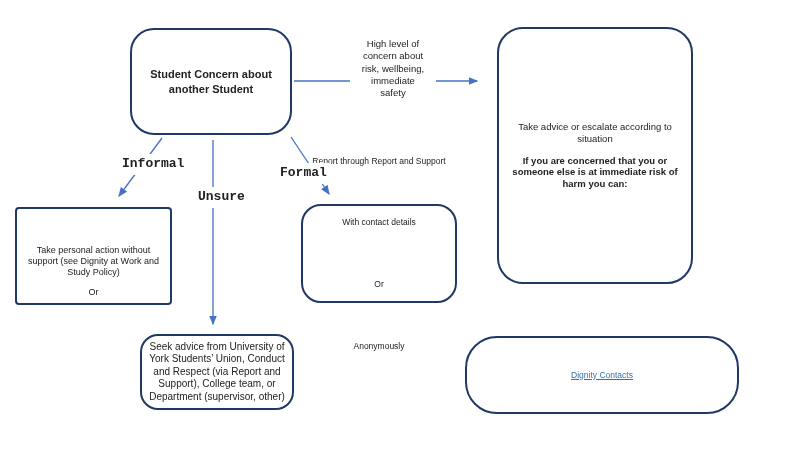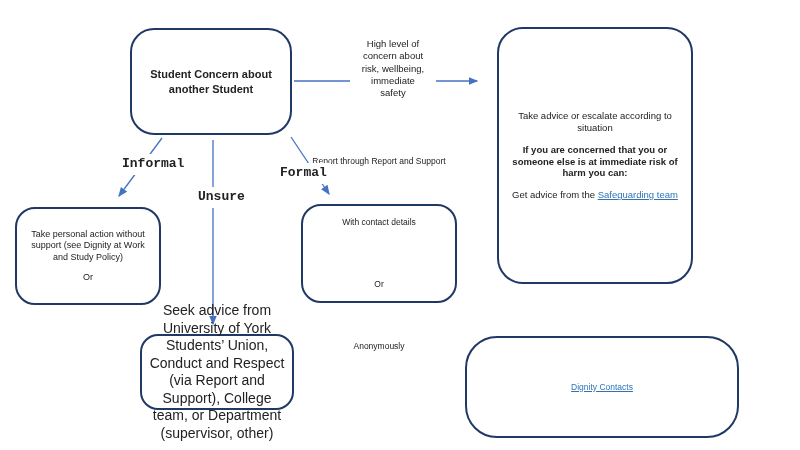--- a/index.html
+++ b/index.html
@@ -29,30 +29,30 @@
   .box p { margin: 5px 7px; line-height: 1.25; }
   .b { font-weight: bold; }
   .link { color: #2E74B5; text-decoration: underline; cursor: pointer; }
 
   .box-main { left: 130px; top: 28px; width: 162px; height: 107px; border-radius: 24px; }
   .box-main .title { font-weight: bold; font-size: 11px; line-height: 1.35; padding: 0 18px; }
 
   .box-escalate { left: 497px; top: 27px; width: 196px; height: 257px; border-radius: 26px; font-size: 9.5px; }
   .box-escalate p { margin: 5px 9px; }
 
-  .box-informal { left: 15px; top: 207px; width: 146px; height: 98px; border-radius: 20px; font-size: 9px; }
+  .box-informal { left: 15px; top: 207px; width: 157px; height: 98px; border-radius: 4px; font-size: 9px; justify-content: flex-end; }
   .box-informal p { margin: 4.5px 9px; }
 
   .box-report { left: 301px; top: 204px; width: 156px; height: 99px; border-radius: 20px; font-size: 8.5px; gap: 40px; }
   .box-report p { margin: 5.5px 6px; }
 
-  .box-seek { left: 140px; top: 334px; width: 154px; height: 76px; border-radius: 18px; font-size: 14px; }
+  .box-seek { left: 140px; top: 334px; width: 154px; height: 76px; border-radius: 18px; font-size: 10px; }
   .box-seek p { margin: 0 7px; }
 
-  .box-dignity { left: 465px; top: 336px; width: 274px; height: 102px; border-radius: 32px; font-size: 8.5px; }
+  .box-dignity { left: 465px; top: 336px; width: 274px; height: 78px; border-radius: 32px; font-size: 8.5px; }
   .box-dignity p { margin: 3.5px 10px; }
 
   .arrow-label {
     position: absolute; z-index: 3;
     background: #ffffff;
     text-align: center;
     line-height: 1.3;
   }
   .label-high {
     left: 350px; top: 38px; width: 86px;
@@ -93,21 +93,20 @@
 risk, wellbeing,
 immediate
 safety</div>
   <div class="arrow-label label-branch label-informal">Informal</div>
   <div class="arrow-label label-branch label-unsure">Unsure</div>
   <div class="arrow-label label-branch label-formal">Formal</div>
 
   <div class="box box-escalate">
     <p>Take advice or escalate according to situation</p>
     <p class="b">If you are concerned that you or someone else is at immediate risk of harm you can:</p>
-    <p><span>Get advice from the </span><a class="link">Safeguarding team</a></p>
   </div>
 
   <div class="box box-informal">
     <p>Take personal action without support (see Dignity at Work and Study Policy)</p>
     <p>Or</p>
   </div>
 
   <div class="box box-report">
     <p>Report through Report and Support</p>
     <p>With contact details</p>

